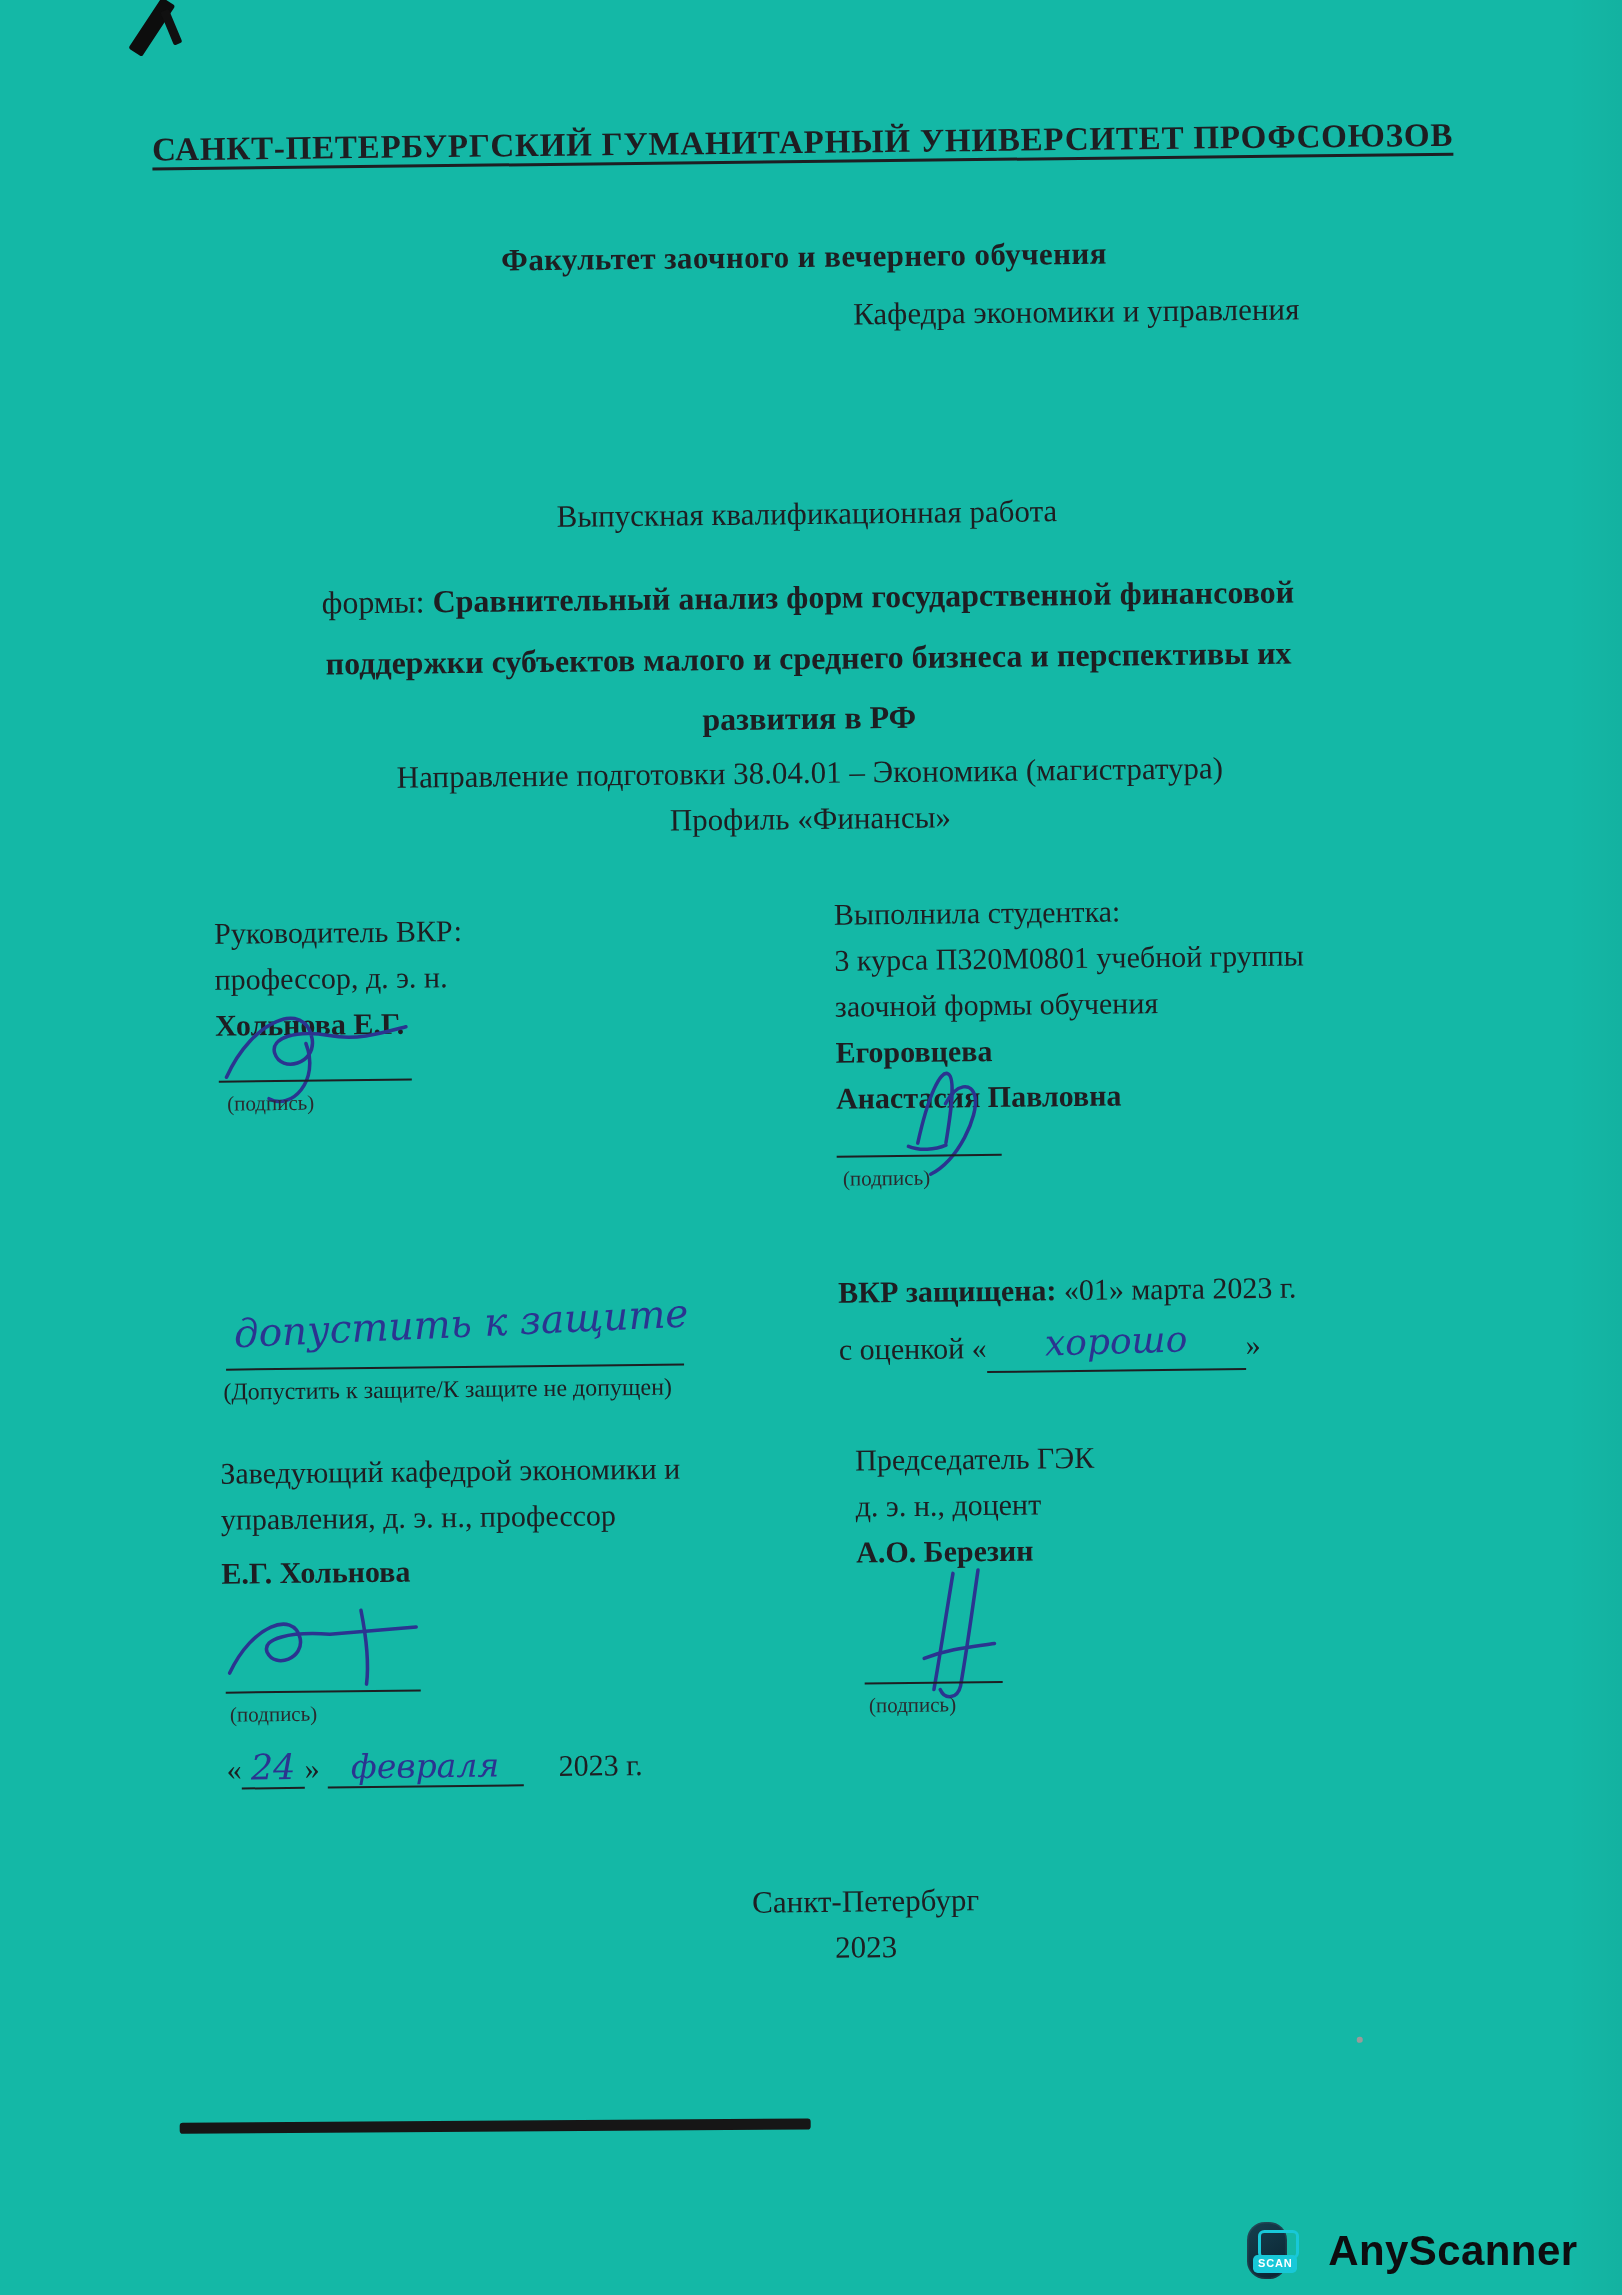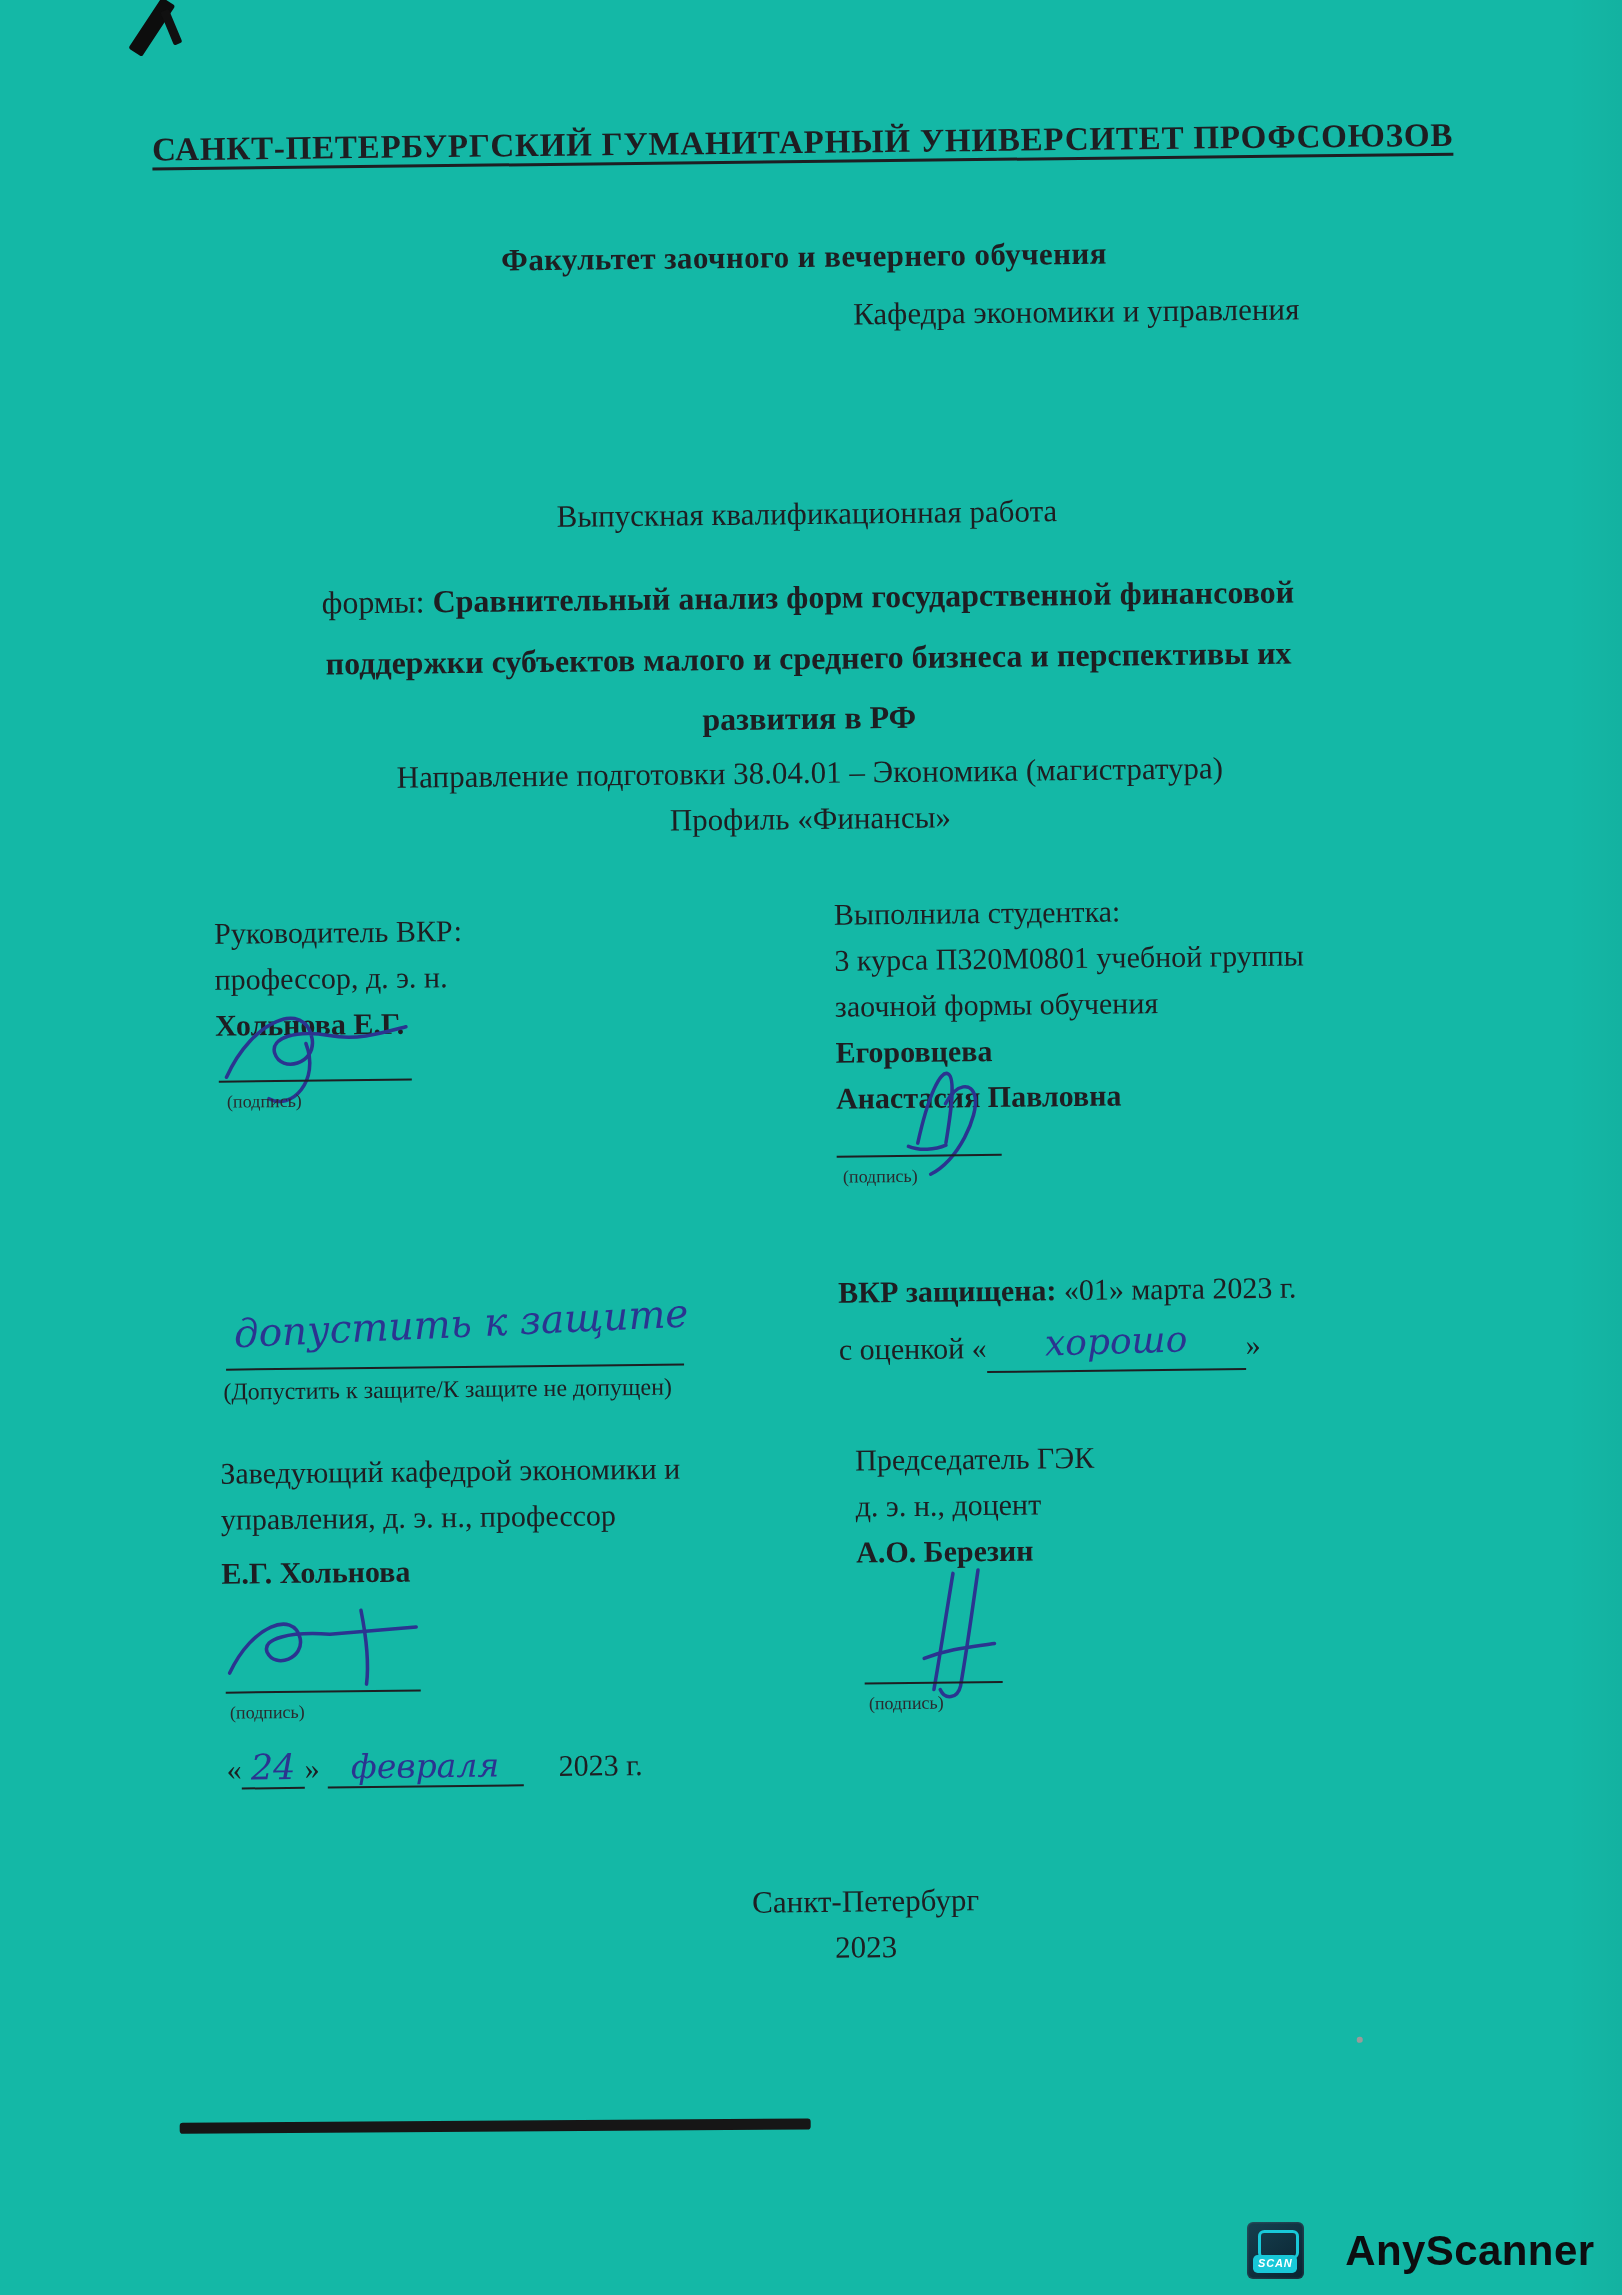--- a/index.html
+++ b/index.html
@@ -18,44 +18,43 @@
   .worktype{top:496px;font-size:31px;}
   .theme{font-size:32px;font-weight:bold;}
   .theme-label{font-weight:normal;}
   .t1{top:579px;}
   .t2{top:640px;}
   .t3{top:700px;}
   .program{top:755px;font-size:31px;}
   .profile{top:801px;font-size:31px;}
   .body-text{font-size:30px;line-height:46px;}
   .bold{font-weight:bold;}
-  .cap{font-size:18px;color:#2a2a2e;}
+  .cap{font-size:21px;color:#2a2a2e;}
   .sig-line{border-bottom:2px solid #1e1e22;height:0;position:absolute;}
   .hand{
     color:#2b3490;font-style:italic;
     font-family:"DejaVu Serif","Liberation Serif",serif;
   }
   .sig-svg{position:absolute;overflow:visible;}
   .sig-svg path{fill:none;stroke:#2b3490;stroke-width:4.5;stroke-linecap:round;stroke-linejoin:round;}
   .grade-blank{display:inline-block;width:259px;border-bottom:2px solid #1e1e22;text-align:center;vertical-align:baseline;}
   .grade-blank .hand{display:inline-block;font-size:36px;transform:translateY(-3.1px) rotate(-1deg);}
   .date-blank{display:inline-block;border-bottom:2px solid #1e1e22;text-align:center;}
   
   .corner-mark1{position:absolute;left:154px;top:-11px;width:15.7px;height:61px;background:#0d0d0d;transform:rotate(34deg);border-radius:2.4px;}
   .corner-mark2{position:absolute;left:177px;top:1.6px;width:9.4px;height:36px;background:#101010;transform:rotate(-22deg);border-radius:2.4px;}
   .bottom-bar{position:absolute;left:166px;top:2117px;width:631px;height:11px;background:#161616;transform:rotate(0.25deg);border-radius:3.1px;}
   .stray-dot{position:absolute;left:1344px;top:2043px;width:5.5px;height:5.5px;border-radius:50%;background:#9a9a9a;}
   .edge-shade{position:absolute;right:0;top:0;width:55px;height:2295px;background:linear-gradient(to left,rgba(0,0,0,0.035),rgba(0,0,0,0));}
   
   .scanner-badge{position:absolute;left:1247px;top:2222px;display:flex;align-items:center;gap:17.3px;font-family:"Liberation Sans","DejaVu Sans",sans-serif;}
   .scan-icon{
-    position:relative;width:57px;height:57px;border-radius:6px;
+    position:relative;width:40px;height:57px;border-radius:18px;
     background:linear-gradient(145deg,#16404f,#0a2230);
     box-shadow:inset 0 0 0 1.6px rgba(255,255,255,0.06);
-    font-style:italic;
   }
   .scan-icon .lens{position:absolute;left:11px;top:7.9px;width:35px;height:23.6px;border:3.9px solid #18c8d8;border-radius:6.3px;}
   .scan-icon .scan-label{
     position:absolute;left:6.3px;bottom:6.3px;width:44px;height:17.3px;border-radius:4.7px;
     background:#18c8d8;color:#ffffff;font-size:11px;font-weight:bold;line-height:17.3px;text-align:center;letter-spacing:0.8px;
   }
   .scanner-name{font-size:42px;font-weight:600;color:#0d0d0f;letter-spacing:0.4px;margin-left:24px;}
 </style>
 </head>
 <body>

